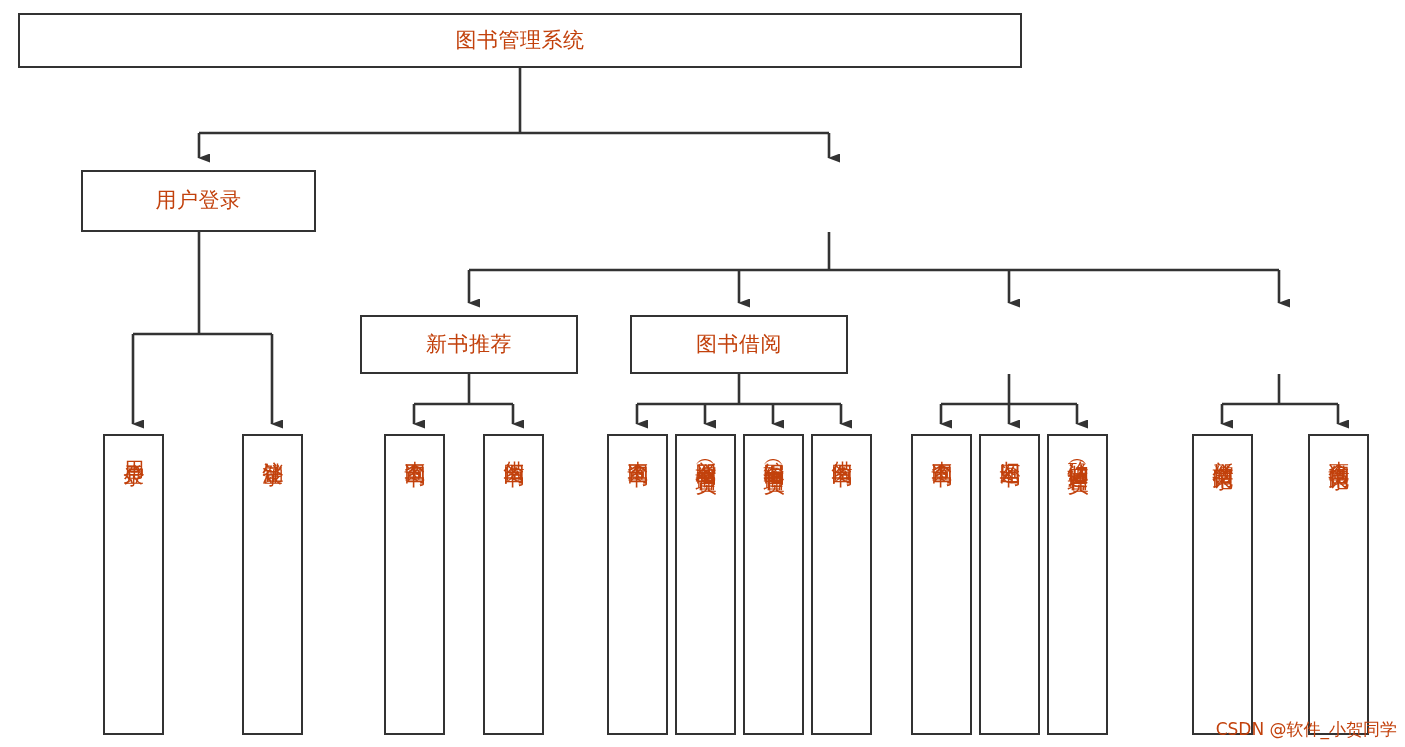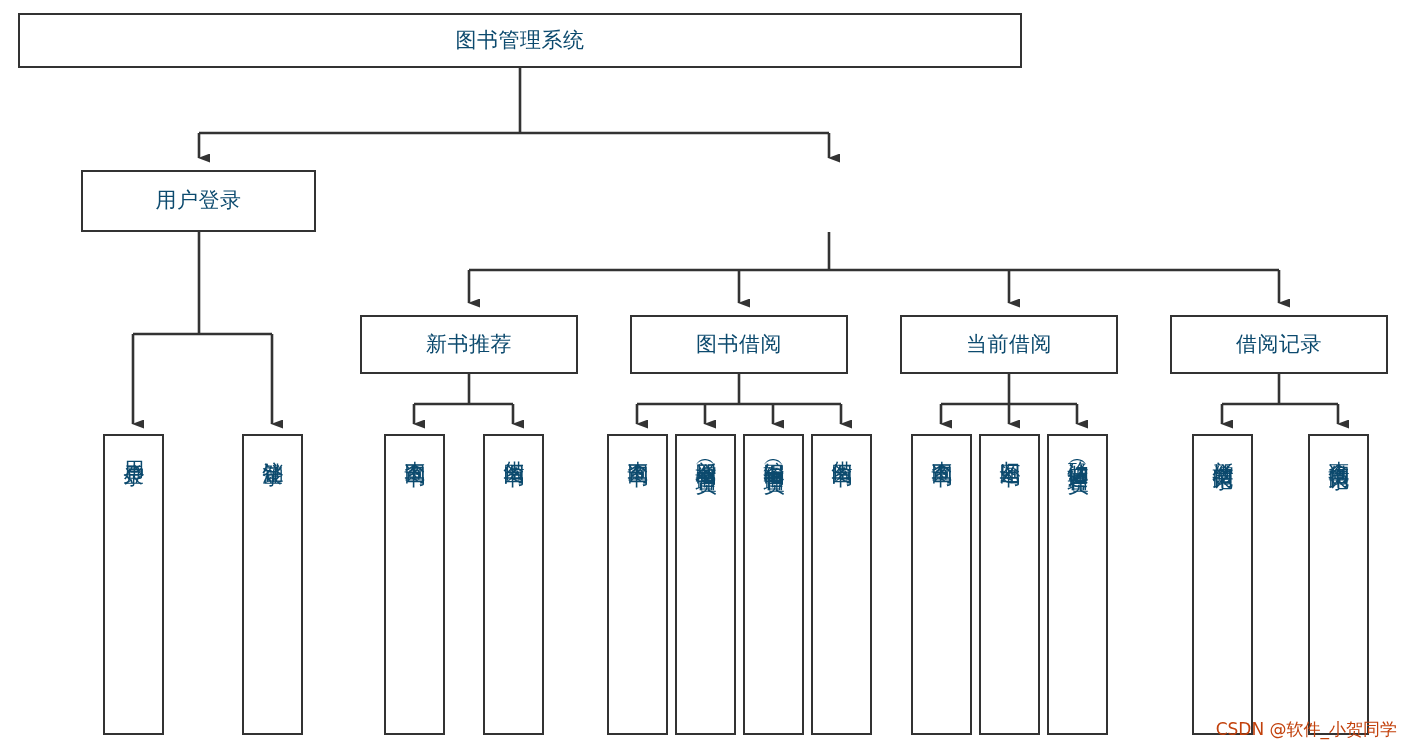--- a/index.html
+++ b/index.html
@@ -26,21 +26,21 @@
     position: absolute;
     box-sizing: border-box;
     border: 2px solid #333333;
     background: #ffffff;
     display: flex;
     align-items: center;
     justify-content: center;
     overflow: hidden;
   }
   .node-label {
-    color: #0c4a6e;
+    color: #c2410c;
     line-height: 1.12;
     letter-spacing: 0.5px;
     white-space: nowrap;
     text-align: center;
   }
   .node.horiz .node-label {
     font-size: 21px;
   }
   .node.vert {
     align-items: flex-start;
@@ -126,26 +126,20 @@
   <div class="node horiz" style="left:81px; top:170px; width:235px; height:62px;">
     <span class="node-label">用户登录</span>
   </div>
 
   <div class="node horiz" style="left:360px; top:315px; width:218px; height:59px;">
     <span class="node-label">新书推荐</span>
   </div>
   <div class="node horiz" style="left:630px; top:315px; width:218px; height:59px;">
     <span class="node-label">图书借阅</span>
   </div>
-  <div class="node horiz" style="left:900px; top:315px; width:218px; height:59px;">
-    <span class="node-label">当前借阅</span>
-  </div>
-  <div class="node horiz" style="left:1170px; top:315px; width:218px; height:59px;">
-    <span class="node-label">借阅记录</span>
-  </div>
 
   <div class="node vert" style="left:103px; top:434px; width:61px; height:301px;">
     <span class="node-label">用户登录</span>
   </div>
   <div class="node vert" style="left:242px; top:434px; width:61px; height:301px;">
     <span class="node-label">注销登录</span>
   </div>
 
   <div class="node vert" style="left:384px; top:434px; width:61px; height:301px;">
     <span class="node-label">查询图书</span>

